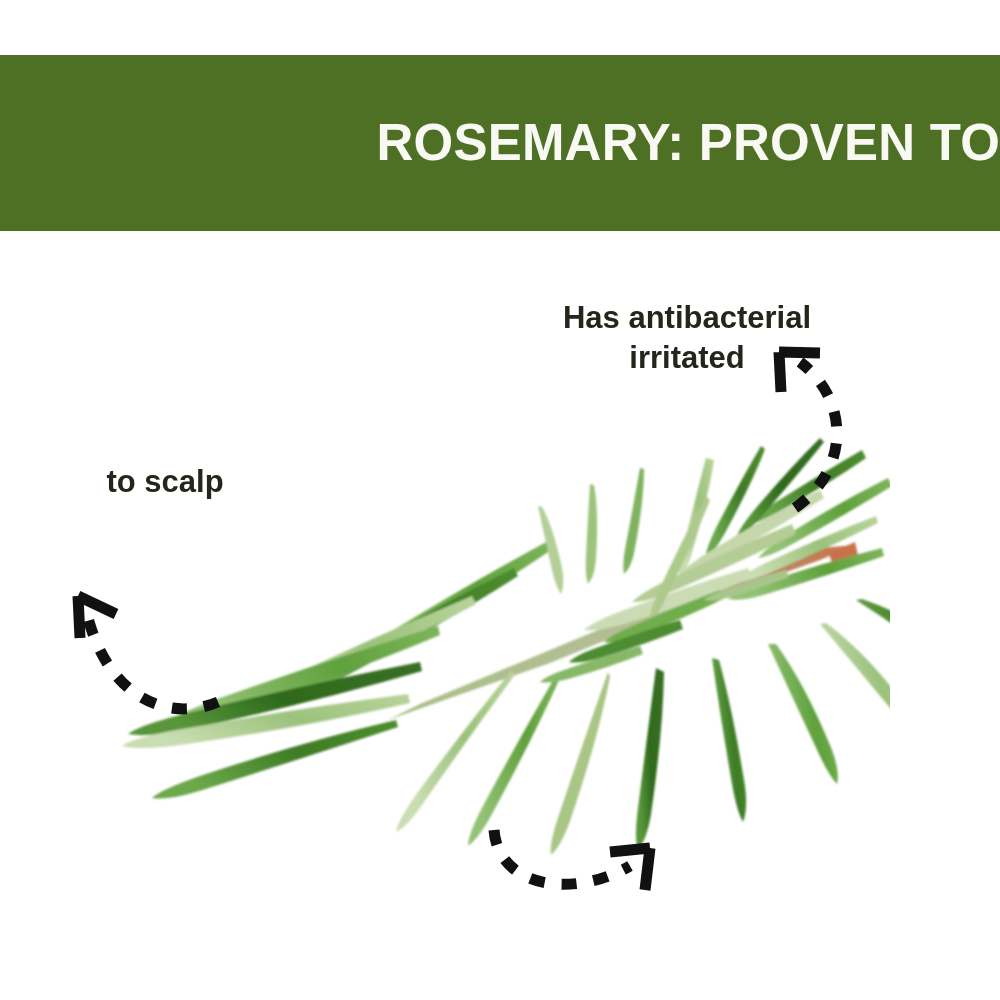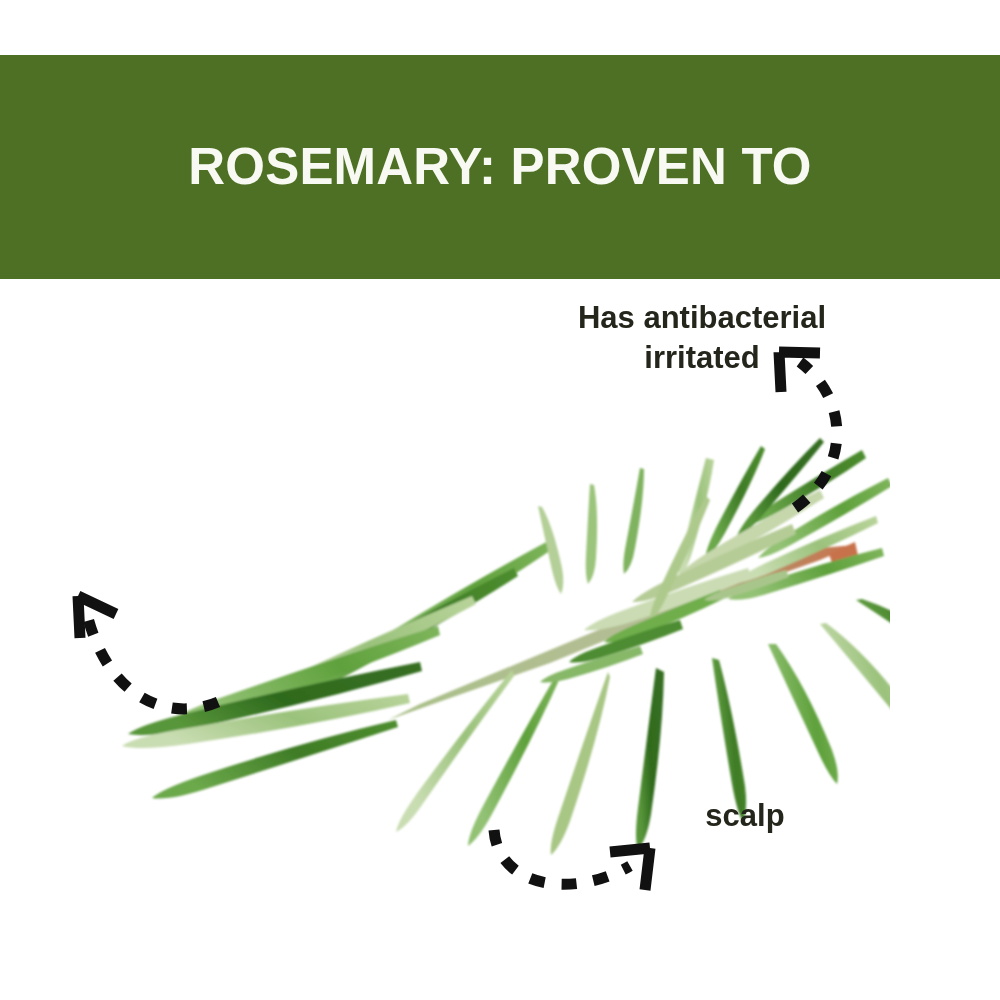--- a/index.html
+++ b/index.html
@@ -21,25 +21,25 @@
     background: #ffffff;
     overflow: hidden;
   }
 
   
   .header-band {
     position: absolute;
     left: 0;
     top: 55px;
     width: 1000px;
-    height: 224px;
+    height: 176px;
     background: #4E7024;
     display: flex;
     flex-direction: column;
-    align-items: center;
+    align-items: flex-end;
     justify-content: center;
   }
   .header-line {
     color: #F7F9F2;
     font-family: "Liberation Sans", sans-serif;
     font-weight: bold;
     font-size: 51px;
     line-height: 60px;
     letter-spacing: 0.2px;
     white-space: nowrap;
@@ -54,21 +54,21 @@
     position: absolute;
     color: #24251B;
     font-family: "Liberation Sans", sans-serif;
     font-weight: bold;
     font-size: 31px;
     line-height: 40px;
     text-align: center;
     white-space: nowrap;
   }
   .callout-antibacterial {
-    left: 527px;
+    left: 512px;
     top: 298px;
     width: 350px;
   }
   .callout-circulation {
     left: 35px;
     top: 462px;
     width: 260px;
   }
   .callout-soothe {
     left: 580px;
@@ -216,19 +216,19 @@
       <path d="M650 848 L 610 852 M650 848 L 645 890" fill="none" stroke="#111111" stroke-width="11" stroke-linecap="butt"></path>
     </g>
   </svg>
 
   <div class="callout callout-antibacterial">
     <span class="ln">Has antibacterial</span>
     <span class="ln">irritated</span>
   </div>
 
   <div class="callout callout-circulation">
+    <span class="ln">to scalp</span>
   </div>
 
   <div class="callout callout-soothe">
-    <span class="ln">scalp</span>
   </div>
 
 </div>
 
 </body></html>

